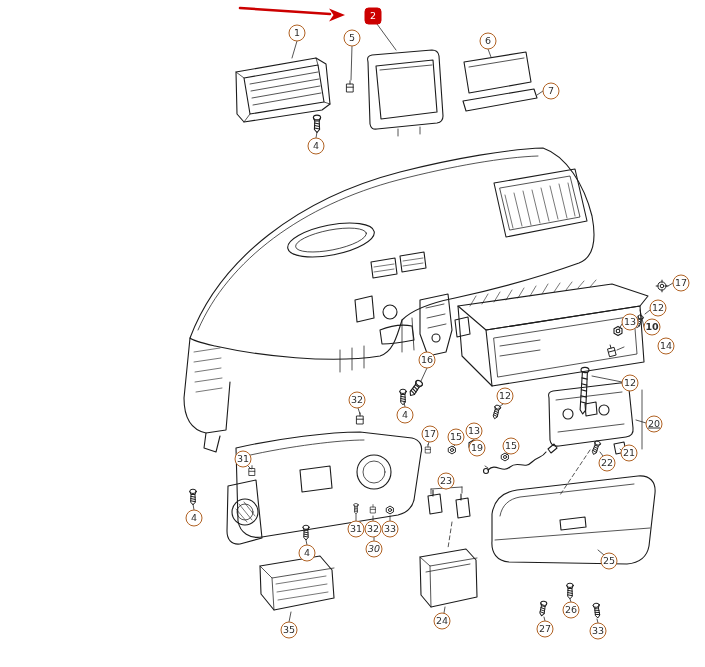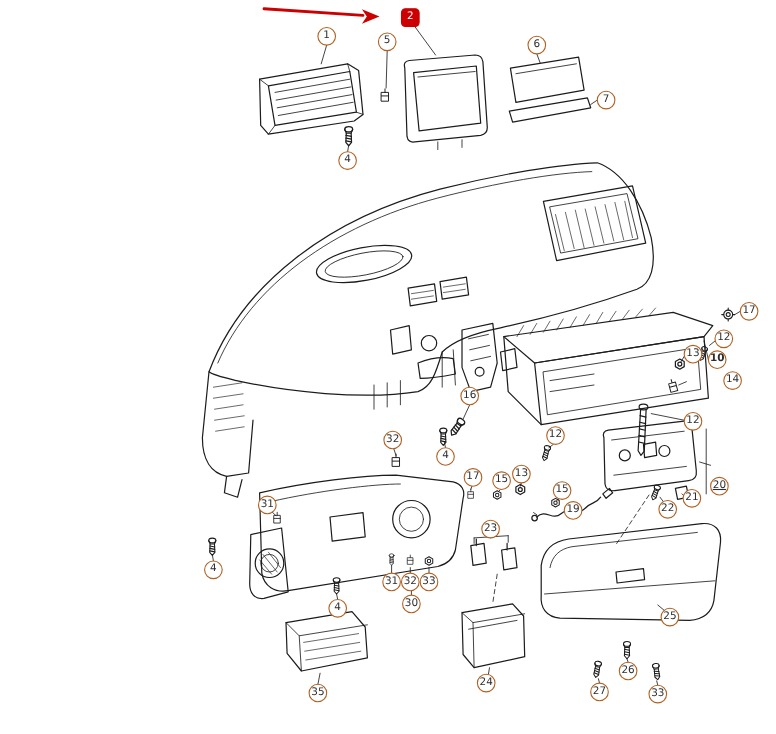--- a/index.html
+++ b/index.html
@@ -331,31 +331,31 @@
       <div class="callout" style="left: 632px; top: 346px; margin-left: 34px;">14</div>
       <div class="callout" style="left: 427px; top: 360px;">16</div>
       <div class="callout" style="left: 630px; top: 383px;">12</div>
       <div class="callout" style="left: 357px; top: 400px;">32</div>
       <div class="callout" style="left: 505px; top: 396px;">12</div>
       <div class="callout" style="left: 405px; top: 415px;">4</div>
       <div class="callout" style="left: 430px; top: 434px;">17</div>
       <div class="callout" style="left: 456px; top: 437px;">15</div>
       <div class="callout" style="left: 474px; top: 431px;">13</div>
       <div class="callout" style="left: 511px; top: 446px;">15</div>
-      <div class="callout" style="left: 654px; top: 442px; text-decoration: underline;">20</div>
+      <div class="callout" style="left: 654px; top: 424px; text-decoration: underline;">20</div>
       <div class="callout" style="left: 629px; top: 453px;">21</div>
       <div class="callout" style="left: 607px; top: 463px;">22</div>
-      <div class="callout" style="left: 477px; top: 464px; margin-left: 44px;">19</div>
+      <div class="callout" style="left: 477px; top: 448px;">19</div>
       <div class="callout" style="left: 243px; top: 459px;">31</div>
       <div class="callout" style="left: 446px; top: 481px;">23</div>
       <div class="callout" style="left: 194px; top: 518px;">4</div>
       <div class="callout" style="left: 356px; top: 529px;">31</div>
       <div class="callout" style="left: 373px; top: 529px;">32</div>
       <div class="callout" style="left: 390px; top: 529px;">33</div>
-      <div class="callout" style="left: 374px; top: 549px;">30</div>
+      <div class="callout" style="left: 374px; top: 549px; font-style: italic;">30</div>
       <div class="callout" style="left: 307px; top: 553px;">4</div>
       <div class="callout" style="left: 609px; top: 561px;">25</div>
       <div class="callout" style="left: 442px; top: 621px;">24</div>
       <div class="callout" style="left: 571px; top: 610px;">26</div>
       <div class="callout" style="left: 545px; top: 629px;">27</div>
       <div class="callout" style="left: 598px; top: 631px;">33</div>
       <div class="callout" style="left: 289px; top: 630px;">35</div>
     </div>
 
 </div>

